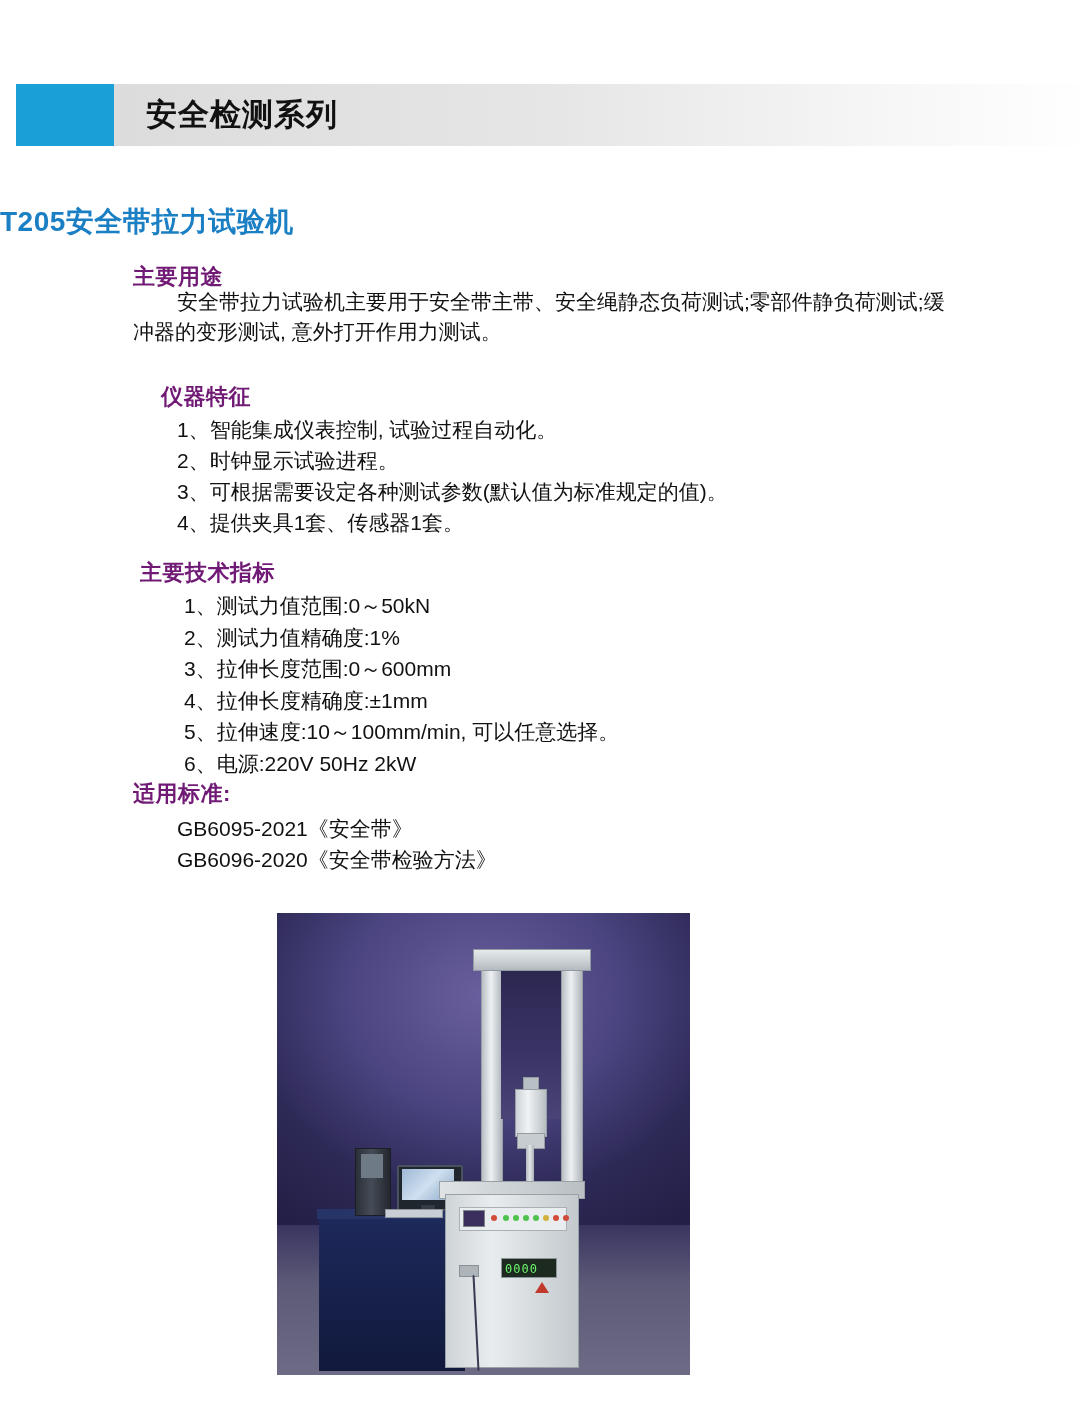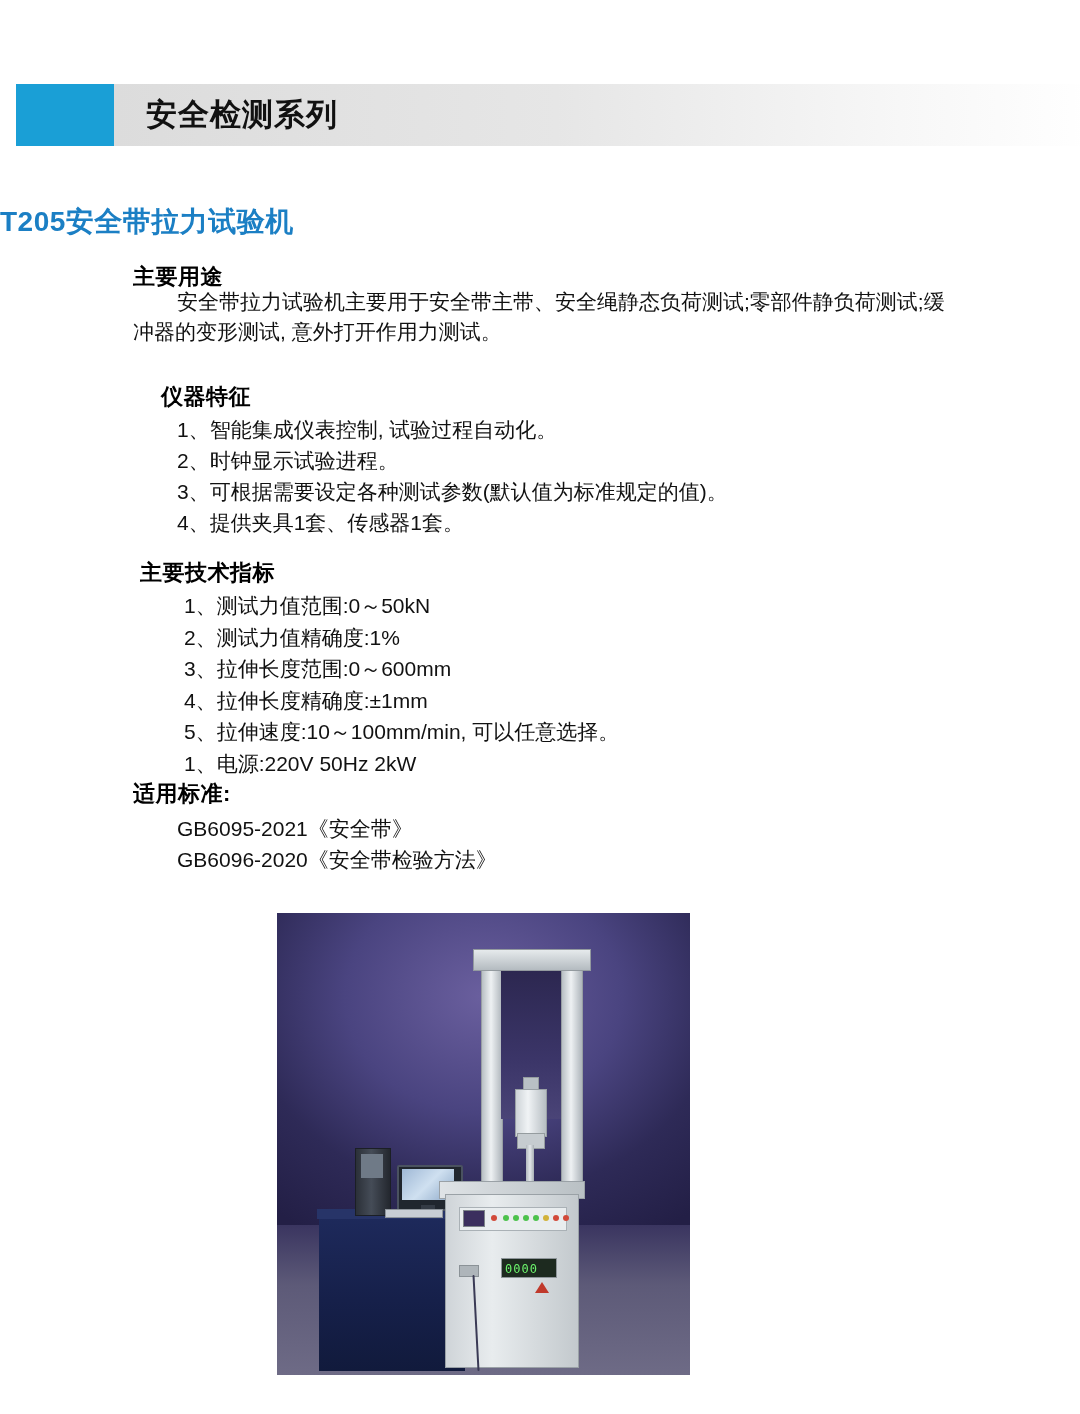--- a/index.html
+++ b/index.html
@@ -67,21 +67,21 @@
   
   .content {
     position: absolute;
     top: 262px;
     left: 0;
     width: 1080px;
   }
   .section-heading {
     font-size: 22px;
     font-weight: bold;
-    color: #000000;
+    color: #701a75;
     letter-spacing: 0.5px;
   }
   .section-body {
     font-size: 21px;
     line-height: 1.42;
     color: #111111;
   }
 
   
   .blk-use-h { position: absolute; top: 0px; left: 133px; }
@@ -356,21 +356,21 @@
     <div class="list-line">4、提供夹具1套、传感器1套。</div>
   </div>
 
   <div class="section-heading blk-spec-h">主要技术指标</div>
   <div class="section-body blk-spec-list">
     <div class="list-line">1、测试力值范围:0～50kN</div>
     <div class="list-line">2、测试力值精确度:1%</div>
     <div class="list-line">3、拉伸长度范围:0～600mm</div>
     <div class="list-line">4、拉伸长度精确度:±1mm</div>
     <div class="list-line">5、拉伸速度:10～100mm/min, 可以任意选择。</div>
-    <div class="list-line">1、电源:220V 50Hz 2kW</div>
+    <div class="list-line">6、电源:220V 50Hz 2kW</div>
   </div>
 
   <div class="section-heading blk-std-h">适用标准:</div>
   <div class="section-body blk-std-list">
     <div class="list-line">GB6095-2021《安全带》</div>
     <div class="list-line">GB6096-2020《安全带检验方法》</div>
   </div>
 </div>
 
 <div class="photo">

